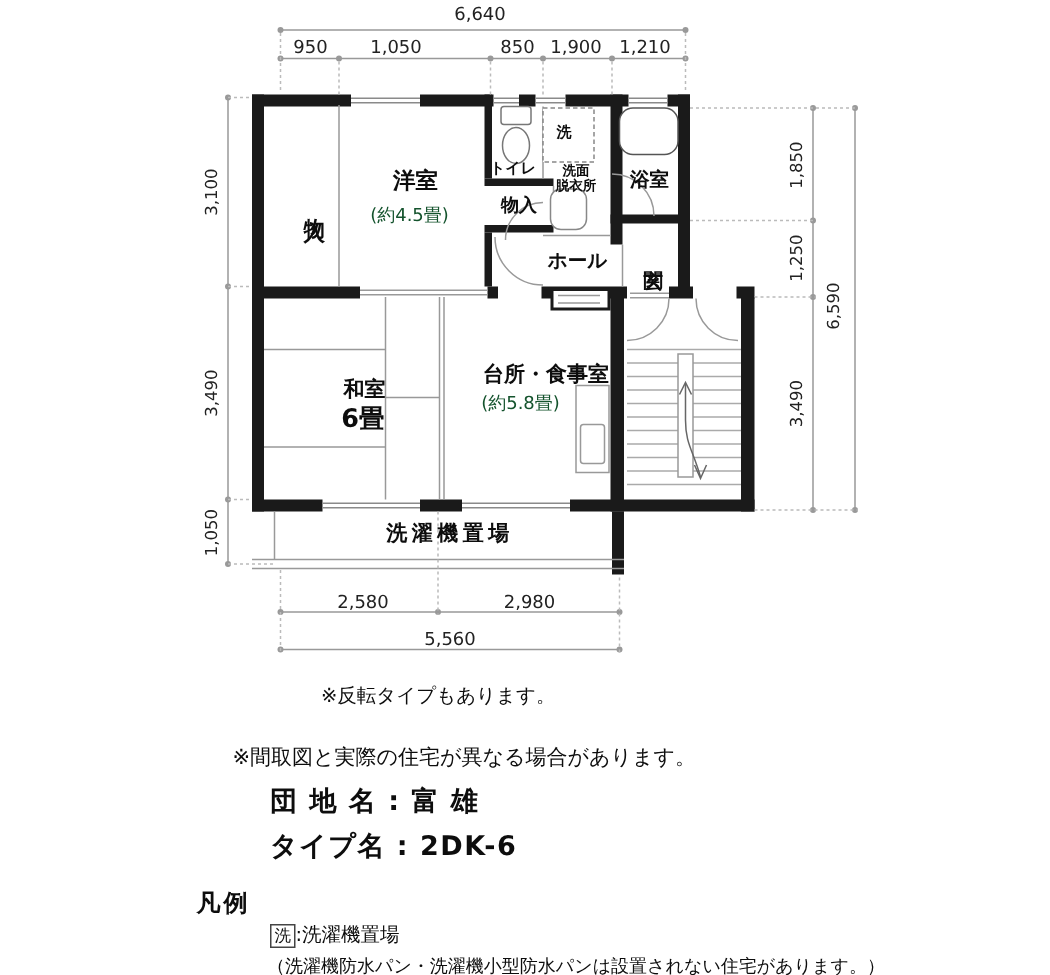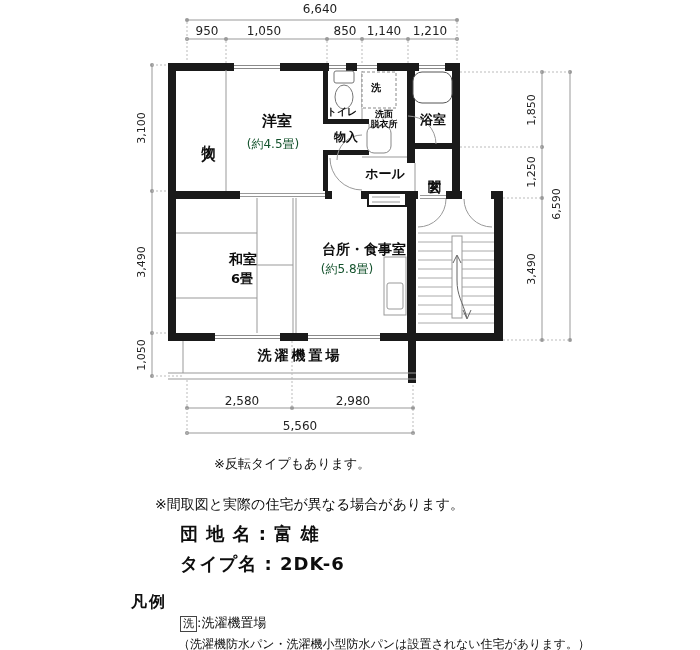--- a/index.html
+++ b/index.html
@@ -180,21 +180,21 @@
     <line x1="187" y1="380" x2="187" y2="435"></line>
         <line x1="292" y1="341" x2="292" y2="410"></line>
     <line x1="413" y1="385" x2="413" y2="435"></line>
   </g>
 </svg>
 
 <div class="t dim" style="left:320px;top:9px">6,640</div>
 <div class="t dim" style="left:207px;top:31px">950</div>
 <div class="t dim" style="left:264px;top:31px">1,050</div>
 <div class="t dim" style="left:345px;top:31px">850</div>
-<div class="t dim" style="left:384px;top:31px">1,140</div>
+<div class="t dim" style="left:384px;top:31px">1,900</div>
 <div class="t dim" style="left:430px;top:31px">1,210</div>
 <div class="t dimv" style="left:141px;top:128px">3,100</div>
 <div class="t dimv" style="left:141px;top:262px">3,490</div>
 <div class="t dimv" style="left:141px;top:355px">1,050</div>
 <div class="t dimv" style="left:531px;top:110px">1,850</div>
 <div class="t dimv" style="left:531px;top:172px">1,250</div>
 <div class="t dimv" style="left:531px;top:269px">3,490</div>
 <div class="t dimv" style="left:556px;top:204px">6,590</div>
 <div class="t dim" style="left:242px;top:401px">2,580</div>
 <div class="t dim" style="left:353px;top:401px">2,980</div>
@@ -205,21 +205,21 @@
 <div class="t" style="left:273px;top:144px;font-size:12px">(約4.5畳)</div>
 <div class="t room" style="left:342px;top:112px;font-size:10px">トイレ</div>
 <div class="t room" style="left:346px;top:137px;font-size:12px">物入</div>
 <div class="t room" style="left:376px;top:88px;font-size:10px">洗</div>
 <div class="t room" style="left:384px;top:114px;font-size:9px">洗面</div>
 <div class="t room" style="left:384px;top:124px;font-size:9px">脱衣所</div>
 <div class="t room" style="left:433px;top:120px;font-size:13px">浴室</div>
 <div class="t room vert" style="left:434px;top:170px;font-size:13px;letter-spacing:1px">玄関</div>
 <div class="t room" style="left:385px;top:174px;font-size:13px">ホール</div>
 <div class="t room" style="left:243px;top:260px;font-size:14px">和室</div>
-<div class="t room" style="left:242px;top:279px;font-size:13px">6畳</div>
+<div class="t room" style="left:242px;top:279px;font-size:17px">6畳</div>
 <div class="t room" style="left:364px;top:250px;font-size:14px">台所・食事室</div>
 <div class="t" style="left:347px;top:269px;font-size:12px">(約5.8畳)</div>
 <div class="t room" style="left:300px;top:356px;font-size:14px;letter-spacing:3px">洗濯機置場</div>
 
 <div class="note" style="left:214px;top:455px;font-size:13px">※反転タイプもあります。</div>
 <div class="note" style="left:180px;top:522px;font-size:18px;font-weight:600;letter-spacing:1px">団 地 名 : 富 雄</div>
 <div class="note" style="left:155px;top:496px;font-size:14px">※間取図と実際の住宅が異なる場合があります。</div>
 <div class="note" style="left:180px;top:552px;font-size:18px;font-weight:600;letter-spacing:1px">タイプ名 : 2DK-6</div>
 <div class="note" style="left:131px;top:592px;font-size:16px;font-weight:700;letter-spacing:2px">凡例</div>
 <div class="note" style="left:180px;top:614px;font-size:13px">

